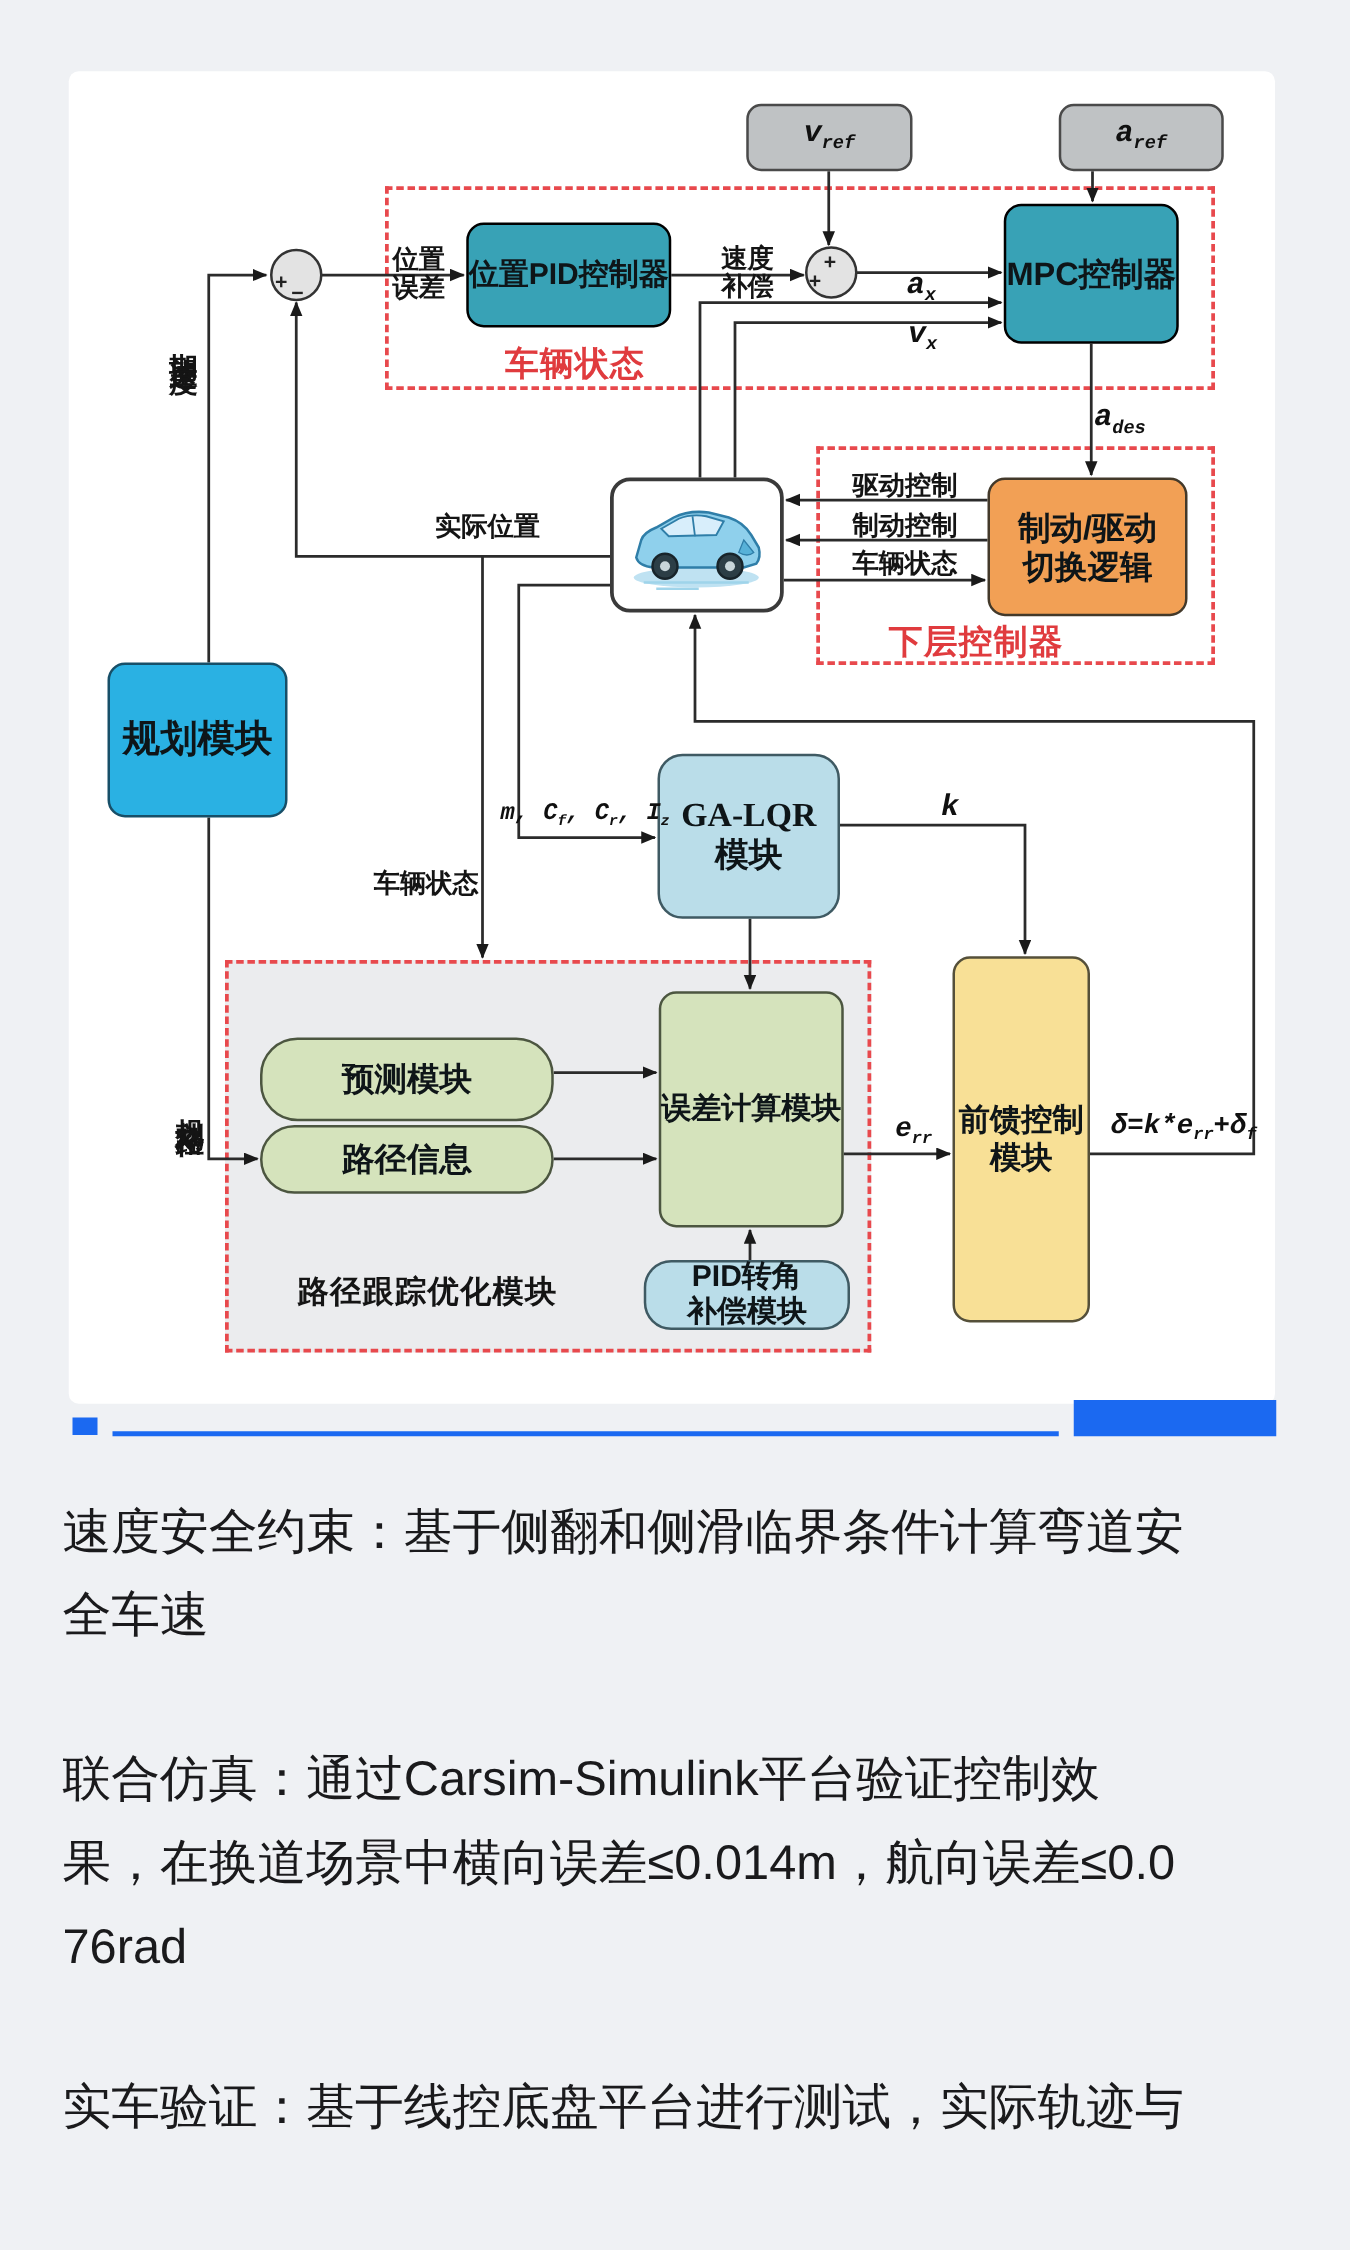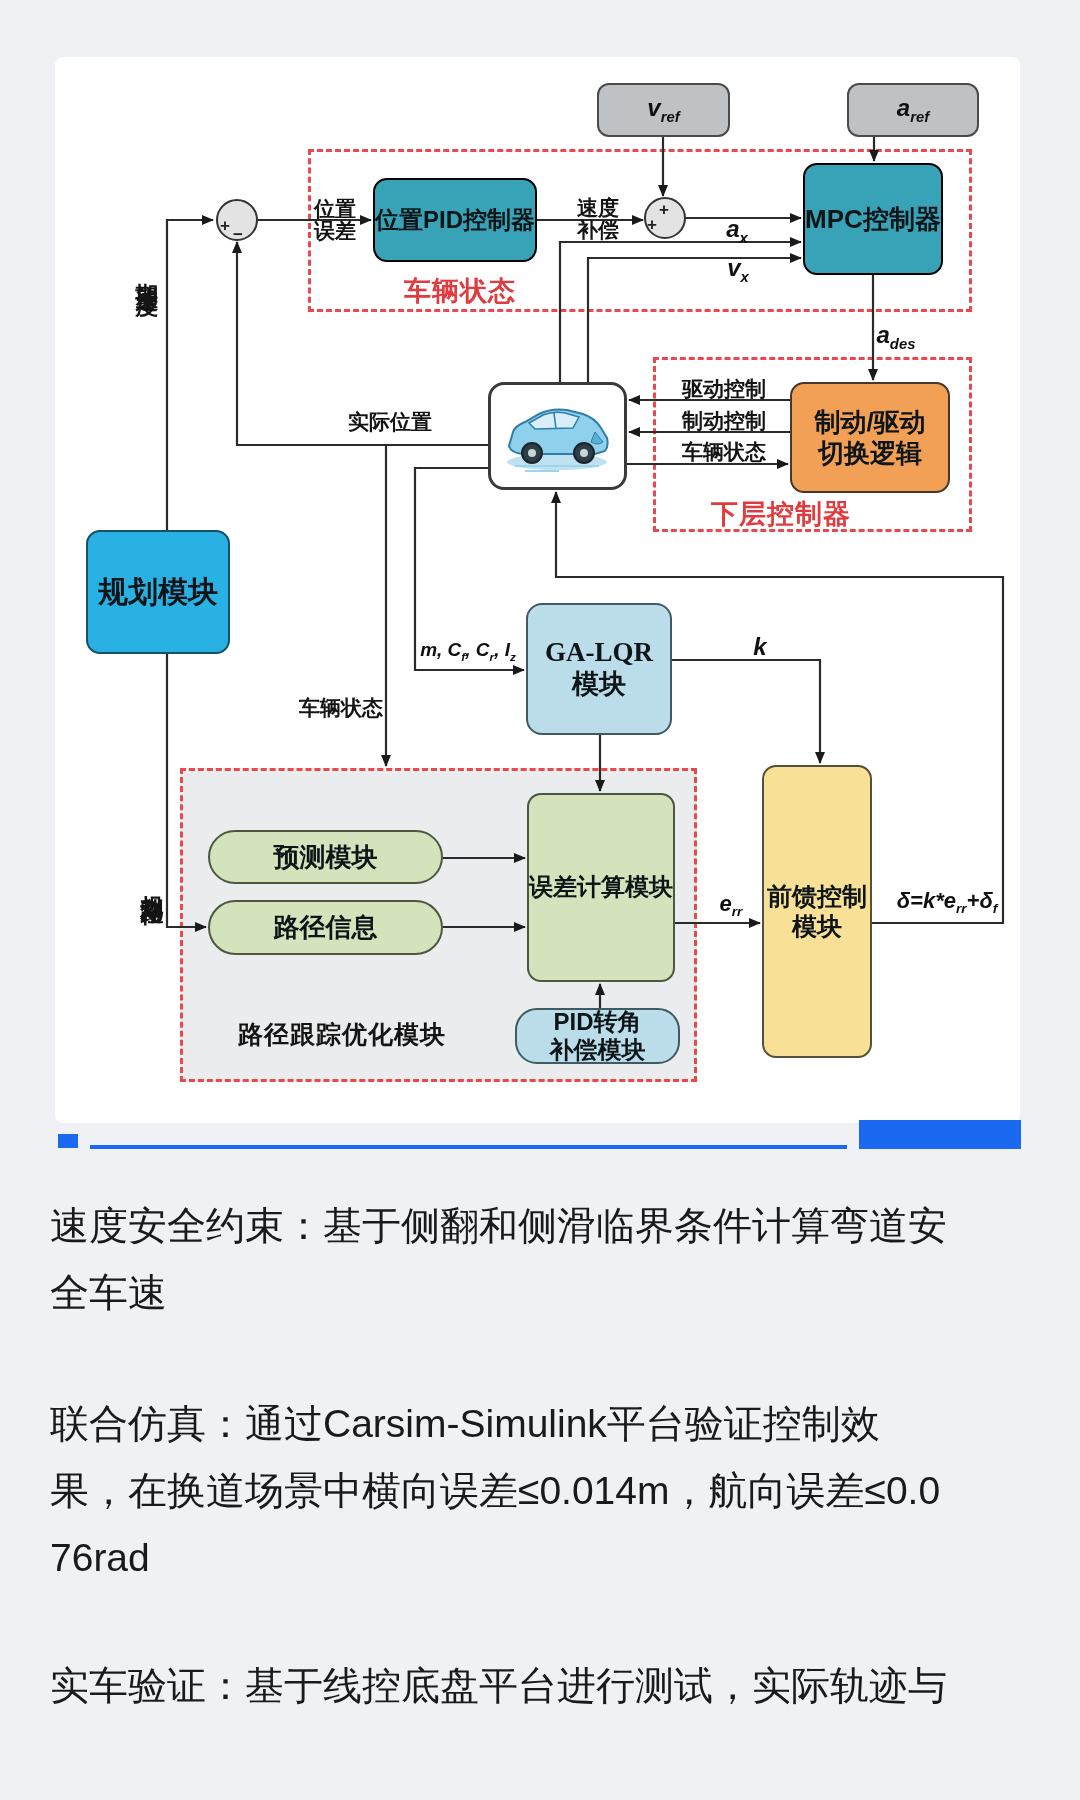--- a/index.html
+++ b/index.html
@@ -46,21 +46,21 @@
     transform:translate(-50%,-50%);
     font-weight:bold; color:#141414; font-size:21px; line-height:1.06;
     text-align:center; white-space:nowrap;
   }
   .lbl.vert {
     writing-mode:vertical-rl; text-orientation:upright;
     letter-spacing:3px; font-size:23px;
   }
   .lbl.red { color:#e03b3e; font-size:27px; letter-spacing:1px; }
   .math {
-    font-family:Liberation Sans, sans-serif; font-style:italic;
+    font-family:Liberation Mono, monospace; font-style:italic;
     font-weight:bold; font-size:24px; color:#101010;
   }
   .math sub { font-size:0.62em; font-style:italic; }
 
   
   .blue { background:#1b69f1; position:absolute; z-index:5; }
 
   
   .para {
     position:absolute; left:50px; width:985px; z-index:2;
@@ -132,40 +132,40 @@
   </div>
 <div class="box b-teal" style="left:803px; top:163px; width:140px; height:112px; font-size:26px;">
     <span>MPC控制器</span>
   </div>
 <div class="box b-orange" style="left:790px; top:382px; width:160px; height:111px;">
     <span>制动/驱动<br>切换逻辑</span>
   </div>
 <div class="box b-blue" style="left:86px; top:530px; width:144px; height:124px;">
     <span>规划模块</span>
   </div>
-<div class="box b-pale" style="left:526px; top:603px; width:146px; height:132px; font-family:'Liberation Serif',serif;">
+<div class="box b-pale" style="left:526px; top:603px; width:146px; height:132px; font-family:'Liberation Serif',serif;border-radius:20px;">
     <span>GA-LQR<br>模块</span>
   </div>
 
 <div class="box b-white" style="left:488px; top:382px; width:139px; height:108px;">
   <svg width="118" height="80" viewBox="0 0 118 80">
     <ellipse cx="58" cy="66" rx="50" ry="8" fill="#bfe2f2"></ellipse>
     <path d="M10,50 L14,36 Q16,30 26,26 L40,18 Q52,12 68,14 L84,18 Q96,22 102,32 L108,42 Q110,50 106,55 L96,58 L24,58 Q12,57 10,50 Z" fill="#8fd0ec" stroke="#2f7ea8" stroke-width="2"></path>
     <path d="M30,27 L44,19 Q54,15 66,17 L80,21 L74,32 L36,33 Z" fill="#d8eefb" stroke="#2f7ea8" stroke-width="1.5"></path>
     <path d="M55,17 L57,33" stroke="#2f7ea8" stroke-width="1.5"></path>
     <path d="M96,36 L104,46 Q99,50 92,46 Z" fill="#57b1d8" stroke="#2f7ea8" stroke-width="1"></path>
     <circle cx="33" cy="57" r="10" fill="#2c3e46" stroke="#18242a" stroke-width="2"></circle>
     <circle cx="33" cy="57" r="4" fill="#c8d6da"></circle>
     <circle cx="85" cy="57" r="10" fill="#2c3e46" stroke="#18242a" stroke-width="2"></circle>
     <circle cx="85" cy="57" r="4" fill="#c8d6da"></circle>
     <path d="M16,70 H100 M26,75 H60" stroke="#9fd4ea" stroke-width="2"></path>
   </svg>
 </div>
 
-<div class="box b-pill" style="left:208px; top:830px; width:235px; height:54px;">
+<div class="box b-pill" style="left:208px; top:830px; width:235px; height:67px;">
     <span>预测模块</span>
   </div>
 <div class="box b-pill" style="left:208px; top:900px; width:235px; height:55px;">
     <span>路径信息</span>
   </div>
 <div class="box b-green" style="left:527px; top:793px; width:148px; height:189px;">
     <span>误差计算模块</span>
   </div>
 <div class="box b-pale" style="left:515px; top:1008px; width:165px; height:56px; font-size:24px; border-radius:22px;">
     <span>PID转角<br>补偿模块</span>

